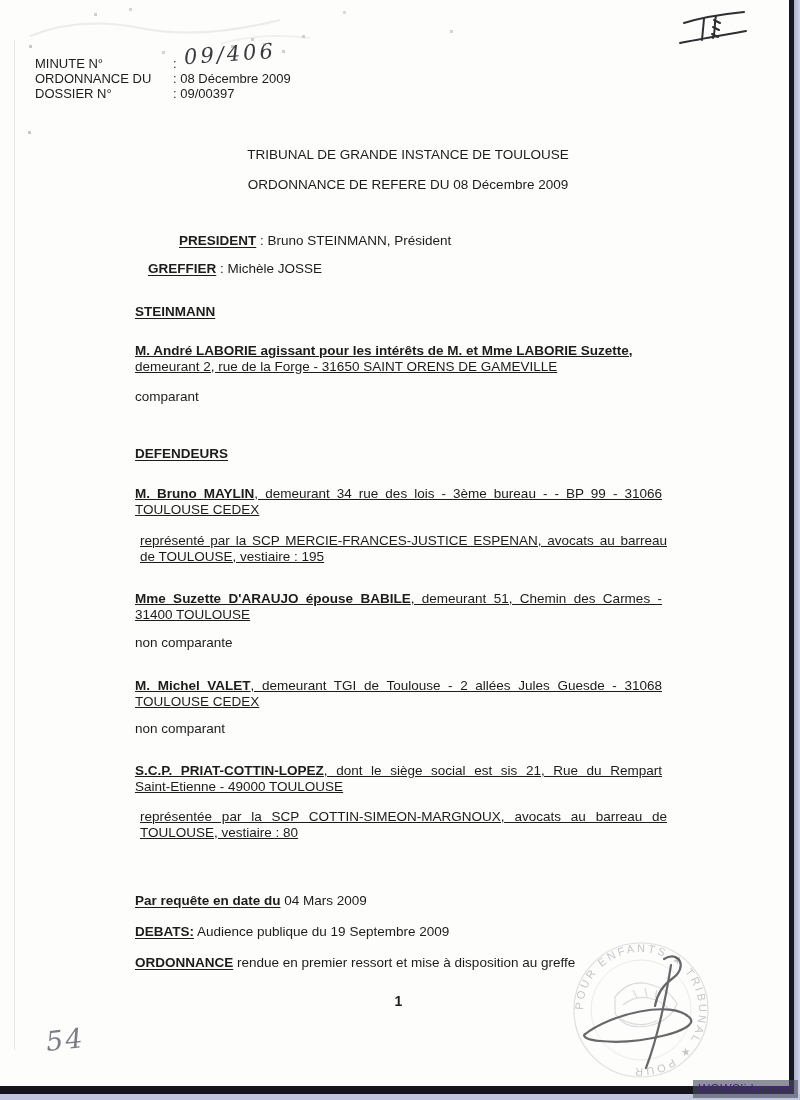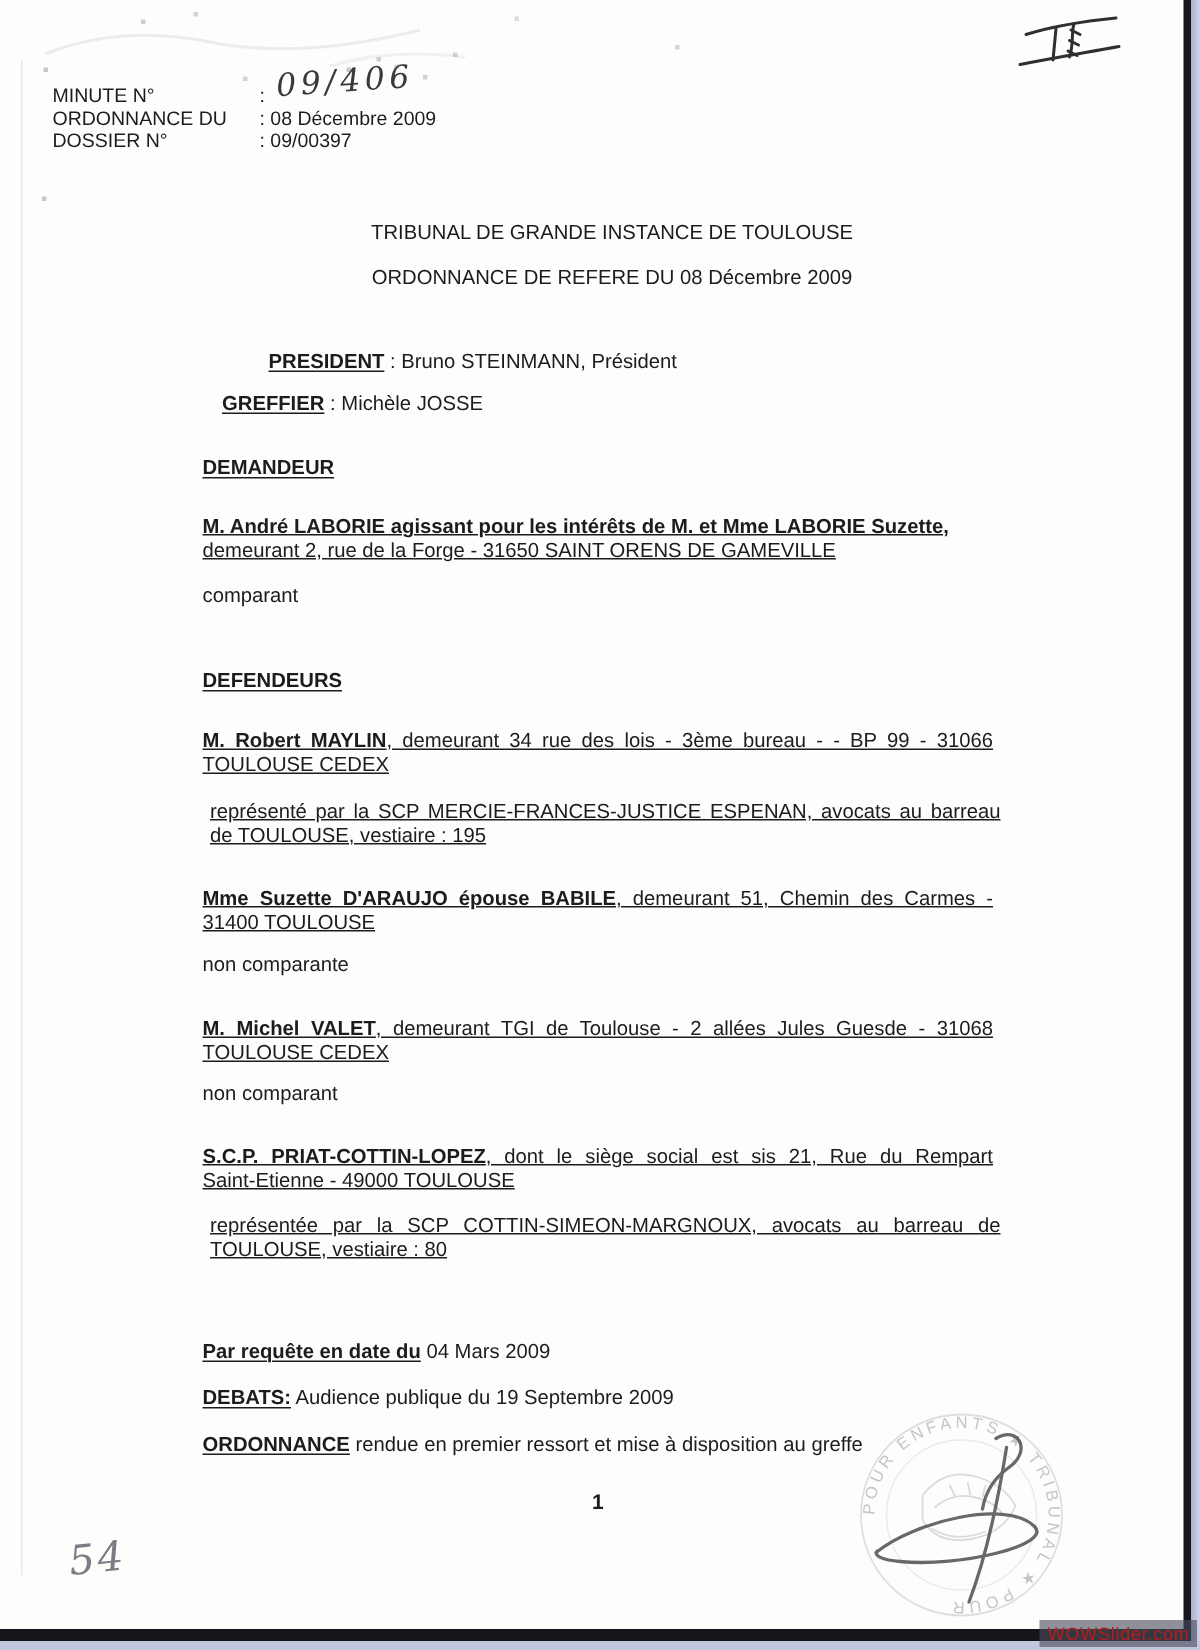--- a/index.html
+++ b/index.html
@@ -39,21 +39,21 @@
   
   .hand{font-family:"DejaVu Serif", serif;font-style:italic;color:#3a3a3e;}
   .hw-minute{font-size:21px;letter-spacing:3px;transform:rotate(-4deg);z-index:3;}
   .hw-54{font-size:27px;color:#7c7c86;letter-spacing:2px;transform:rotate(-6deg);z-index:3;}
   
   .stamp{z-index:1;opacity:.8;}
   .signature{z-index:3;}
   .tr-mark{z-index:3;}
   .watermark{
     position:absolute;right:2px;bottom:2px;z-index:5;
-    background:rgba(74,77,94,.62);color:#b91c1c;
+    background:rgba(74,77,94,.62);color:#4c1d95;
     font-size:12px;line-height:18px;padding:0 5px;letter-spacing:.5px;
   }
 </style>
 </head>
 <body>
 
 <div class="canvas">
 
   <div class="edge-right-lav"></div>
   <div class="edge-right-black"></div>
@@ -93,31 +93,31 @@
   <div class="abs title-line" style="left:118px;top:147px;">TRIBUNAL DE GRANDE INSTANCE DE TOULOUSE</div>
   <div class="abs title-line" style="left:118px;top:177px;">ORDONNANCE DE REFERE DU 08 Décembre 2009</div>
 
   <div class="abs fs" style="left:148px;top:233px;margin-left:31px;">
     <span class="u">PRESIDENT</span><span> : Bruno STEINMANN, Président</span>
   </div>
   <div class="abs fs" style="left:148px;top:261px;">
     <span class="u">GREFFIER</span><span> : Michèle JOSSE</span>
   </div>
 
-  <div class="abs fs u" style="left:135px;top:304px;">DEMANDEUR</div>
+  <div class="abs fs u" style="left:135px;top:304px;">STEINMANN</div>
   <div class="abs fs para" style="left:135px;top:343px;">
     <span class="line b">M. André LABORIE agissant pour les intérêts de M. et Mme LABORIE Suzette,</span>
     <span class="line">demeurant 2, rue de la Forge - 31650 SAINT ORENS DE GAMEVILLE</span>
   </div>
   <div class="abs fs" style="left:135px;top:389px;">comparant</div>
 
   <div class="abs fs u" style="left:135px;top:446px;">DEFENDEURS</div>
 
   <div class="abs fs para" style="left:135px;top:486px;">
-    <span class="jst"><span class="b">M. Robert MAYLIN</span><span>, demeurant 34 rue des lois - 3ème bureau - - BP 99 - 31066</span></span>
+    <span class="jst"><span class="b">M. Bruno MAYLIN</span><span>, demeurant 34 rue des lois - 3ème bureau - - BP 99 - 31066</span></span>
     <span class="line">TOULOUSE CEDEX</span>
   </div>
   <div class="abs fs para" style="left:140px;top:533px;">
     <span class="jst">représenté par la SCP MERCIE-FRANCES-JUSTICE ESPENAN, avocats au barreau</span>
     <span class="line">de TOULOUSE, vestiaire : 195</span>
   </div>
 
   <div class="abs fs para" style="left:135px;top:591px;">
     <span class="jst"><span class="b">Mme Suzette D'ARAUJO épouse BABILE</span><span>, demeurant 51, Chemin des Carmes -</span></span>
     <span class="line">31400 TOULOUSE</span>

